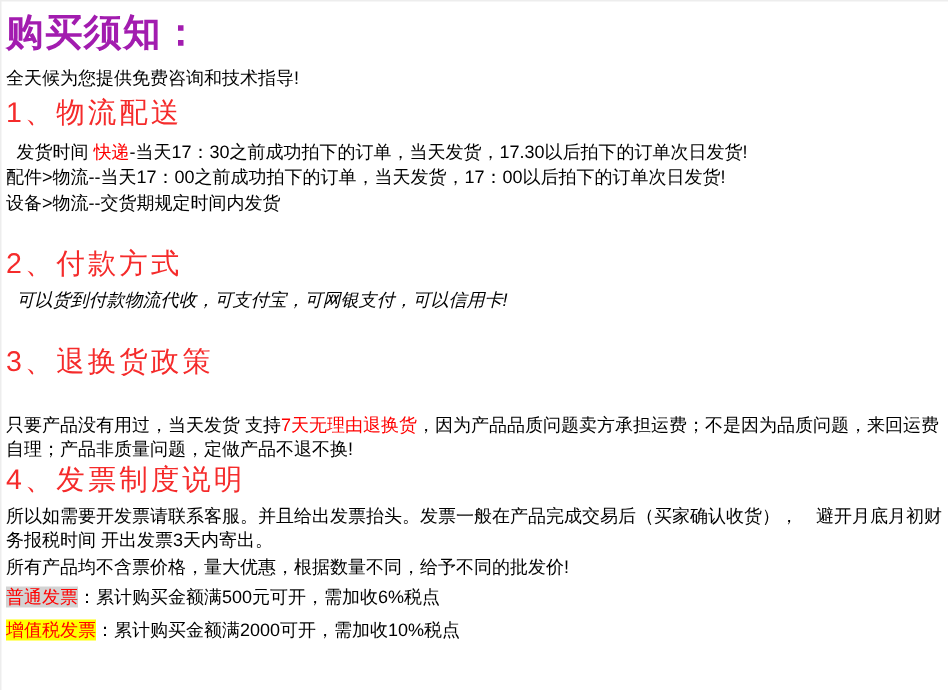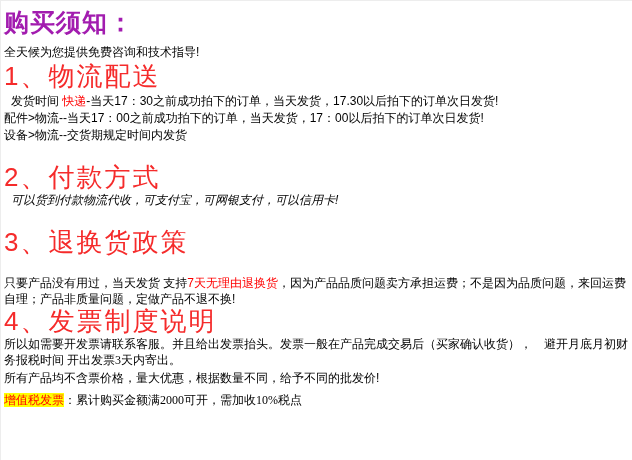--- a/index.html
+++ b/index.html
@@ -27,21 +27,21 @@
     margin-bottom: 7px;
     letter-spacing: 1px;
   }
   .tagline {
     line-height: 17px;
     margin-bottom: 4px;
   }
   .section-heading {
     color: #f52b2b;
     font-weight: normal;
-    font-size: 26px;
+    font-size: 19px;
     line-height: 22px;
     letter-spacing: 2px;
   }
   .line {
     line-height: 17px;
   }
   .indent { padding-left: 7px; }
   .gap-top { margin-top: 22px; }
   .para {
     line-height: 16px;
@@ -50,21 +50,21 @@
   .hl-gray {
     color: #ff0000;
     background: #d3d3d3;
   }
   .hl-yellow {
     color: #ff0000;
     background: #ffff00;
   }
   .mt3 { margin-top: 3px; }
   .mt4 { margin-top: 4px; font-style: italic; }
-  .mt5 { margin-top: 5px; font-family: Liberation Serif, serif; }
+  .mt5 { margin-top: 5px; }
   .mt6 { margin-top: 6px; }
   .invoice-para { line-height: 15.5px; }
 </style>
 </head>
 <body>
 
 <div class="page">
 
   <div class="page-title">购买须知：</div>
 
@@ -78,15 +78,16 @@
   <div class="section-heading gap-top">2、付款方式</div>
   <div class="line indent mt4">可以货到付款物流代收，可支付宝，可网银支付，可以信用卡!</div>
 
   <div class="section-heading gap-top">3、退换货政策</div>
 
   <div class="para gap-top"><span>只要产品没有用过，当天发货 支持</span><span class="red-inline">7天无理由退换货</span><span>，因为产品品质问题卖方承担运费；不是因为品质问题，来回运费自理；产品非质量问题，定做产品不退不换!</span></div>
 
   <div class="section-heading mt3">4、发票制度说明</div>
   <div class="invoice-para mt5">所以如需要开发票请联系客服。并且给出发票抬头。发票一般在产品完成交易后（买家确认收货），　避开月底月初财务报税时间 开出发票3天内寄出。</div>
   <div class="invoice-para mt3">所有产品均不含票价格，量大优惠，根据数量不同，给予不同的批发价!</div>
+  <div class="line mt3"><span class="hl-gray">普通发票</span><span>：累计购买金额满500元可开，需加收6%税点</span></div>
   <div class="line mt5"><span class="hl-yellow">增值税发票</span><span>：累计购买金额满2000可开，需加收10%税点</span></div>
 
 </div>
 
 </body></html>

